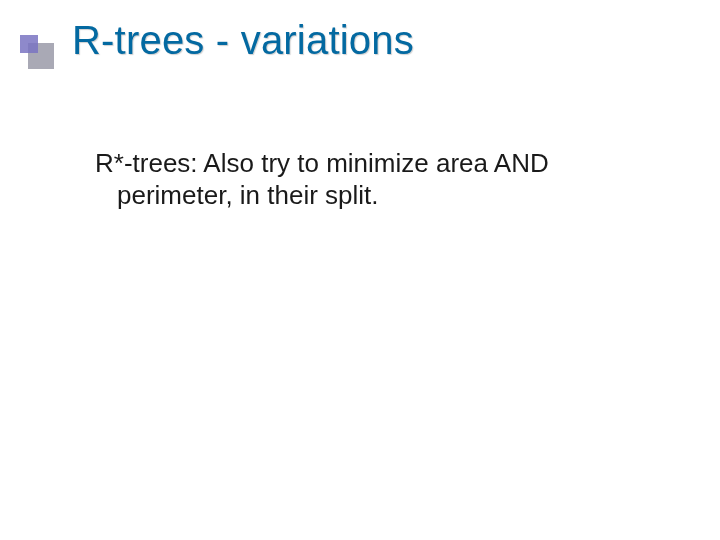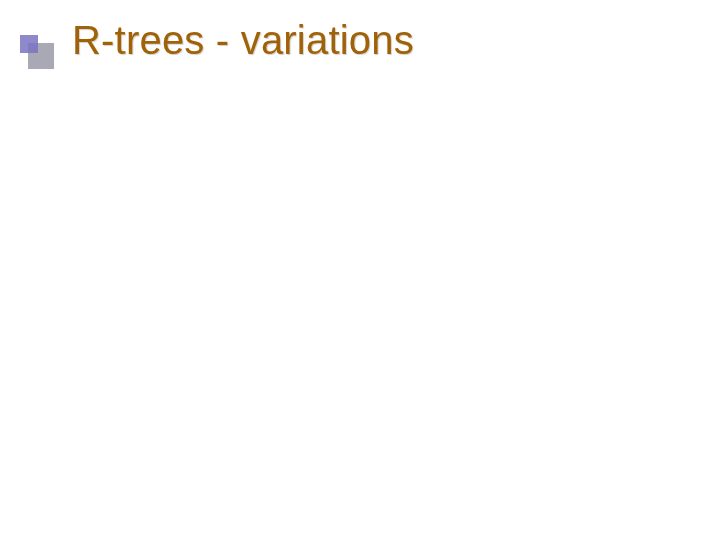--- a/index.html
+++ b/index.html
@@ -39,21 +39,21 @@
     height: 18px;
     background: #7a74c2;
     opacity: 0.85;
   }
   .title {
     position: absolute;
     left: 72px;
     top: 18px;
     font-size: 40px;
     font-weight: 400;
-    color: #a16207;
+    color: #0369a1;
     letter-spacing: 0.2px;
     text-shadow: 1px 1px 1px rgba(120,120,120,0.35);
   }
   .body {
     position: absolute;
     left: 95px;
     top: 148px;
     width: 545px;
     font-size: 26px;
     line-height: 1.22;
@@ -72,15 +72,18 @@
 <div class="slide">
 
   <div class="bullet-icon">
     <div class="sq-big"></div>
     <div class="sq-small"></div>
   </div>
 
   <div class="title">R-trees - variations</div>
 
   <div class="body">
+    <p>
+      <span>R*-trees:</span><span> Also try to minimize area AND perimeter, in their split.</span>
+    </p>
   </div>
 
 </div>
 
 </body></html>

